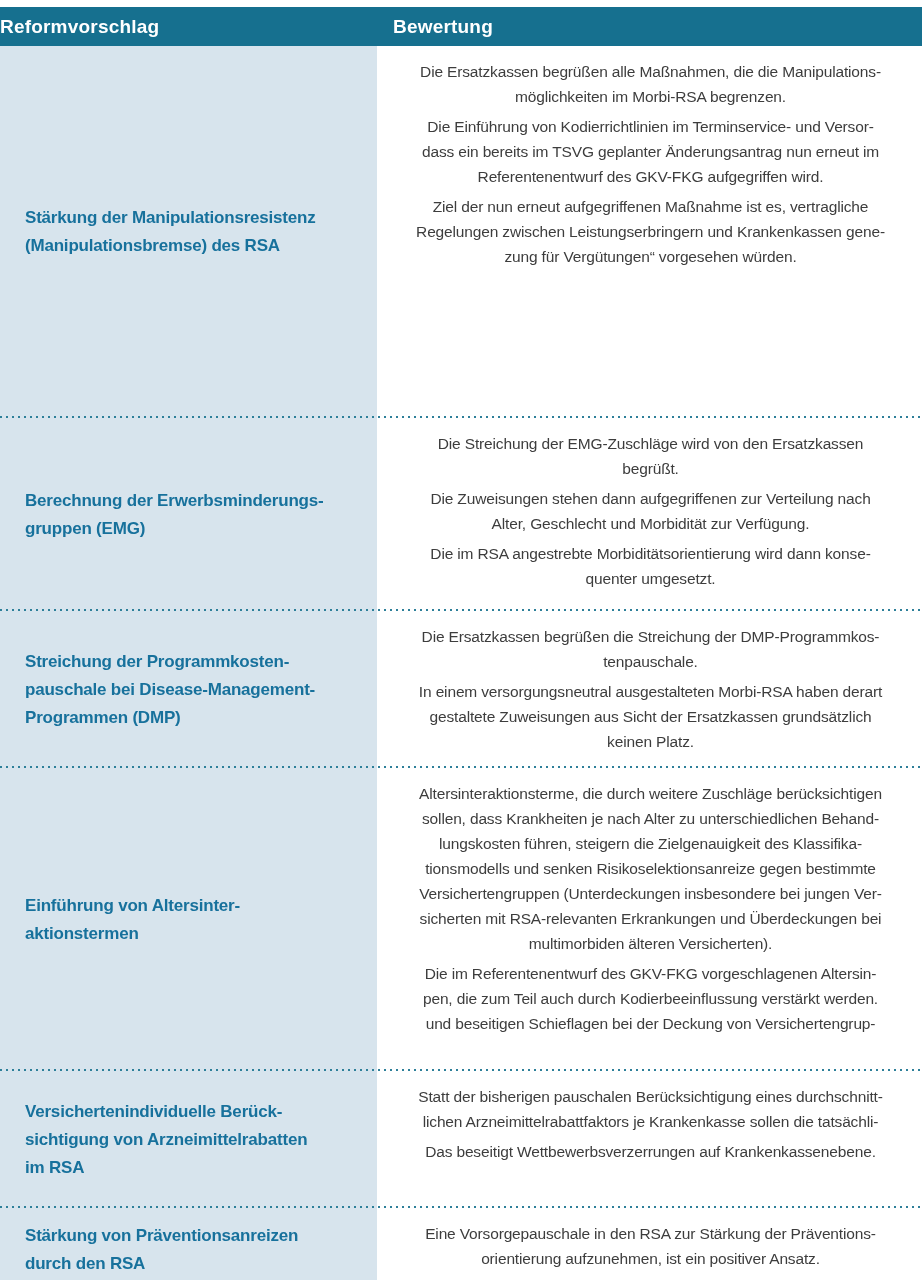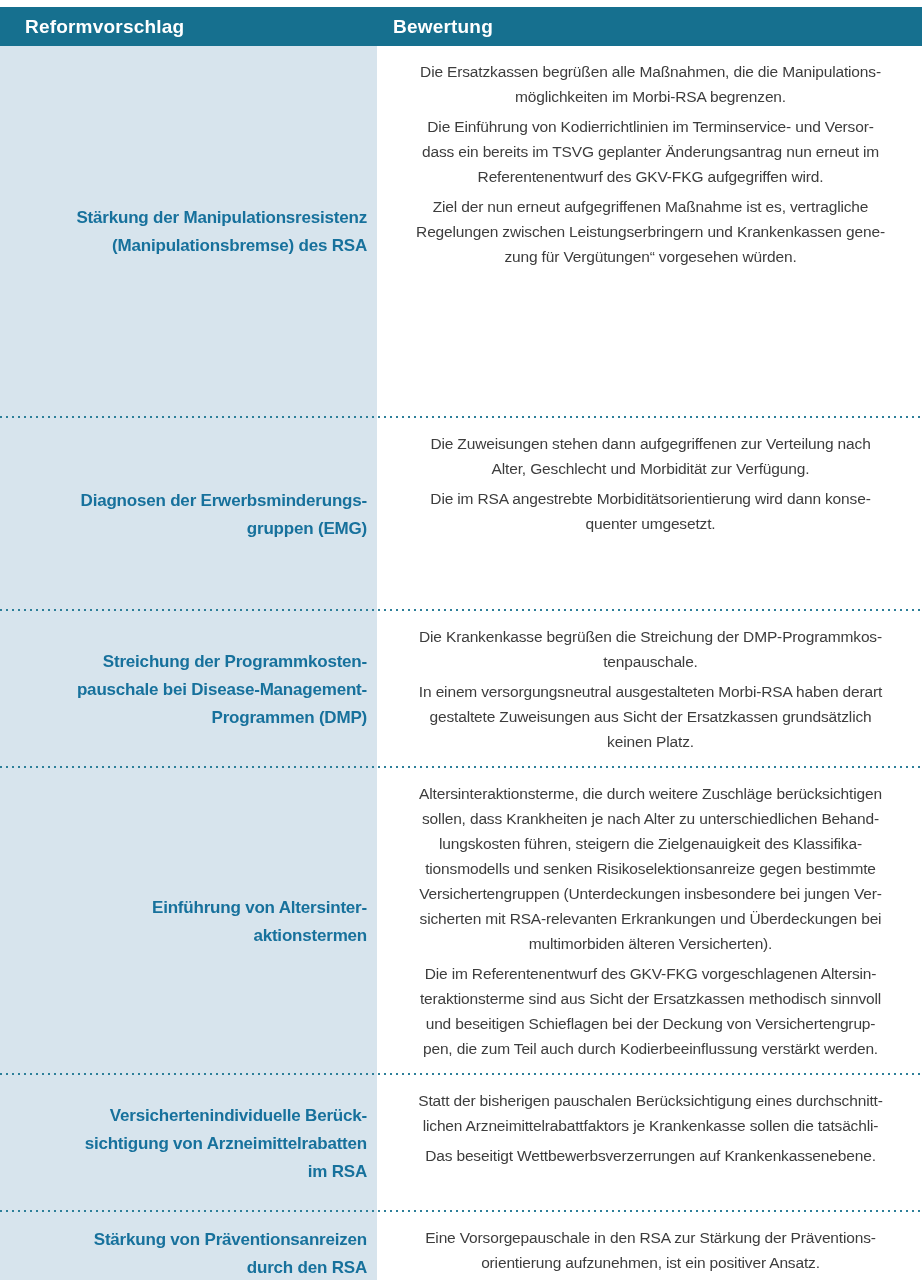--- a/index.html
+++ b/index.html
@@ -12,31 +12,31 @@
     padding-top: 7px; display: flex; flex-direction: column;
   }
   .grid-cols { display: grid; grid-template-columns: 377px 16px 1fr; }
   .thead {
     background: #16708f; height: 39px; align-items: center; flex: none;
   }
   .th {
     color: #ffffff; font-weight: bold; font-size: 19px; letter-spacing: 0.2px;
     white-space: nowrap;
   }
-  .th.first { padding-left: 25px; }
+  .th.first { }
   .row { position: relative; flex: none; }
   .row.divided::after {
     content: ""; position: absolute; left: 0; right: 0; bottom: 0; height: 2px;
     background: repeating-linear-gradient(90deg, #2d7f99 0 2px, transparent 2px 6px);
   }
   .row.fill { flex: 1; }
   .label-cell {
     background: #d7e4ed;
     display: flex; flex-direction: column; justify-content: center;
-    padding: 10px 10px 10px 25px; box-sizing: border-box; align-items: flex-end;
+    padding: 10px 10px 10px 25px; box-sizing: border-box;
   }
   .label-cell.top-align { justify-content: flex-start; padding-top: 14px; }
   .title-line {
     color: #17719c; font-weight: bold; font-size: 17px; line-height: 28px;
     letter-spacing: -0.2px; white-space: nowrap;
   }
   .gutter { background: #ffffff; }
   .bew-cell {
     padding: 13px 14px 14px 0; box-sizing: border-box;
     color: #3d3d3d; font-size: 15.5px; line-height: 25px; letter-spacing: -0.15px; text-align: center;
@@ -79,46 +79,50 @@
       <div class="para">
         <div class="tline">Ziel der nun erneut aufgegriffenen Maßnahme ist es, vertragliche</div>
         <div class="tline">Regelungen zwischen Leistungserbringern und Krankenkassen gene-</div>
         <div class="tline">zung für Vergütungen“ vorgesehen würden.</div>
       </div>
     </div>
   </div>
 
   <div class="row divided grid-cols r2">
     <div class="label-cell">
-      <div class="title-line">Diagnosen der Erwerbsminderungs-</div>
+      <div class="title-line">Berechnung der Erwerbsminderungs-</div>
       <div class="title-line">gruppen (EMG)</div>
     </div>
     <div class="gutter"></div>
     <div class="bew-cell">
+      <div class="para">
+        <div class="tline">Die Streichung der EMG-Zuschläge wird von den Ersatzkassen</div>
+        <div class="tline">begrüßt.</div>
+      </div>
       <div class="para">
         <div class="tline">Die Zuweisungen stehen dann aufgegriffenen zur Verteilung nach</div>
         <div class="tline">Alter, Geschlecht und Morbidität zur Verfügung.</div>
       </div>
       <div class="para">
         <div class="tline">Die im RSA angestrebte Morbiditätsorientierung wird dann konse-</div>
         <div class="tline">quenter umgesetzt.</div>
       </div>
     </div>
   </div>
 
   <div class="row divided grid-cols r3">
     <div class="label-cell">
       <div class="title-line">Streichung der Programmkosten-</div>
       <div class="title-line">pauschale bei Disease-Management-</div>
       <div class="title-line">Programmen (DMP)</div>
     </div>
     <div class="gutter"></div>
     <div class="bew-cell">
       <div class="para">
-        <div class="tline">Die Krankenkasse begrüßen die Streichung der DMP-Programmkos-</div>
+        <div class="tline">Die Ersatzkassen begrüßen die Streichung der DMP-Programmkos-</div>
         <div class="tline">tenpauschale.</div>
       </div>
       <div class="para">
         <div class="tline">In einem versorgungsneutral ausgestalteten Morbi-RSA haben derart</div>
         <div class="tline">gestaltete Zuweisungen aus Sicht der Ersatzkassen grundsätzlich</div>
         <div class="tline">keinen Platz.</div>
       </div>
     </div>
   </div>
 
@@ -133,23 +137,22 @@
         <div class="tline">Altersinteraktionsterme, die durch weitere Zuschläge berücksichtigen</div>
         <div class="tline">sollen, dass Krankheiten je nach Alter zu unterschiedlichen Behand-</div>
         <div class="tline">lungskosten führen, steigern die Zielgenauigkeit des Klassifika-</div>
         <div class="tline">tionsmodells und senken Risikoselektionsanreize gegen bestimmte</div>
         <div class="tline">Versichertengruppen (Unterdeckungen insbesondere bei jungen Ver-</div>
         <div class="tline">sicherten mit RSA-relevanten Erkrankungen und Überdeckungen bei</div>
         <div class="tline">multimorbiden älteren Versicherten).</div>
       </div>
       <div class="para">
         <div class="tline">Die im Referentenentwurf des GKV-FKG vorgeschlagenen Altersin-</div>
-        <div class="tline">teraktionsterme sind aus Sicht der Ersatzkassen methodisch sinnvoll</div>
+        <div class="tline">pen, die zum Teil auch durch Kodierbeeinflussung verstärkt werden.</div>
         <div class="tline">und beseitigen Schieflagen bei der Deckung von Versichertengrup-</div>
-        <div class="tline">pen, die zum Teil auch durch Kodierbeeinflussung verstärkt werden.</div>
       </div>
     </div>
   </div>
 
   <div class="row divided grid-cols r5">
     <div class="label-cell">
       <div class="title-line">Versichertenindividuelle Berück-</div>
       <div class="title-line">sichtigung von Arzneimittelrabatten</div>
       <div class="title-line">im RSA</div>
     </div>

